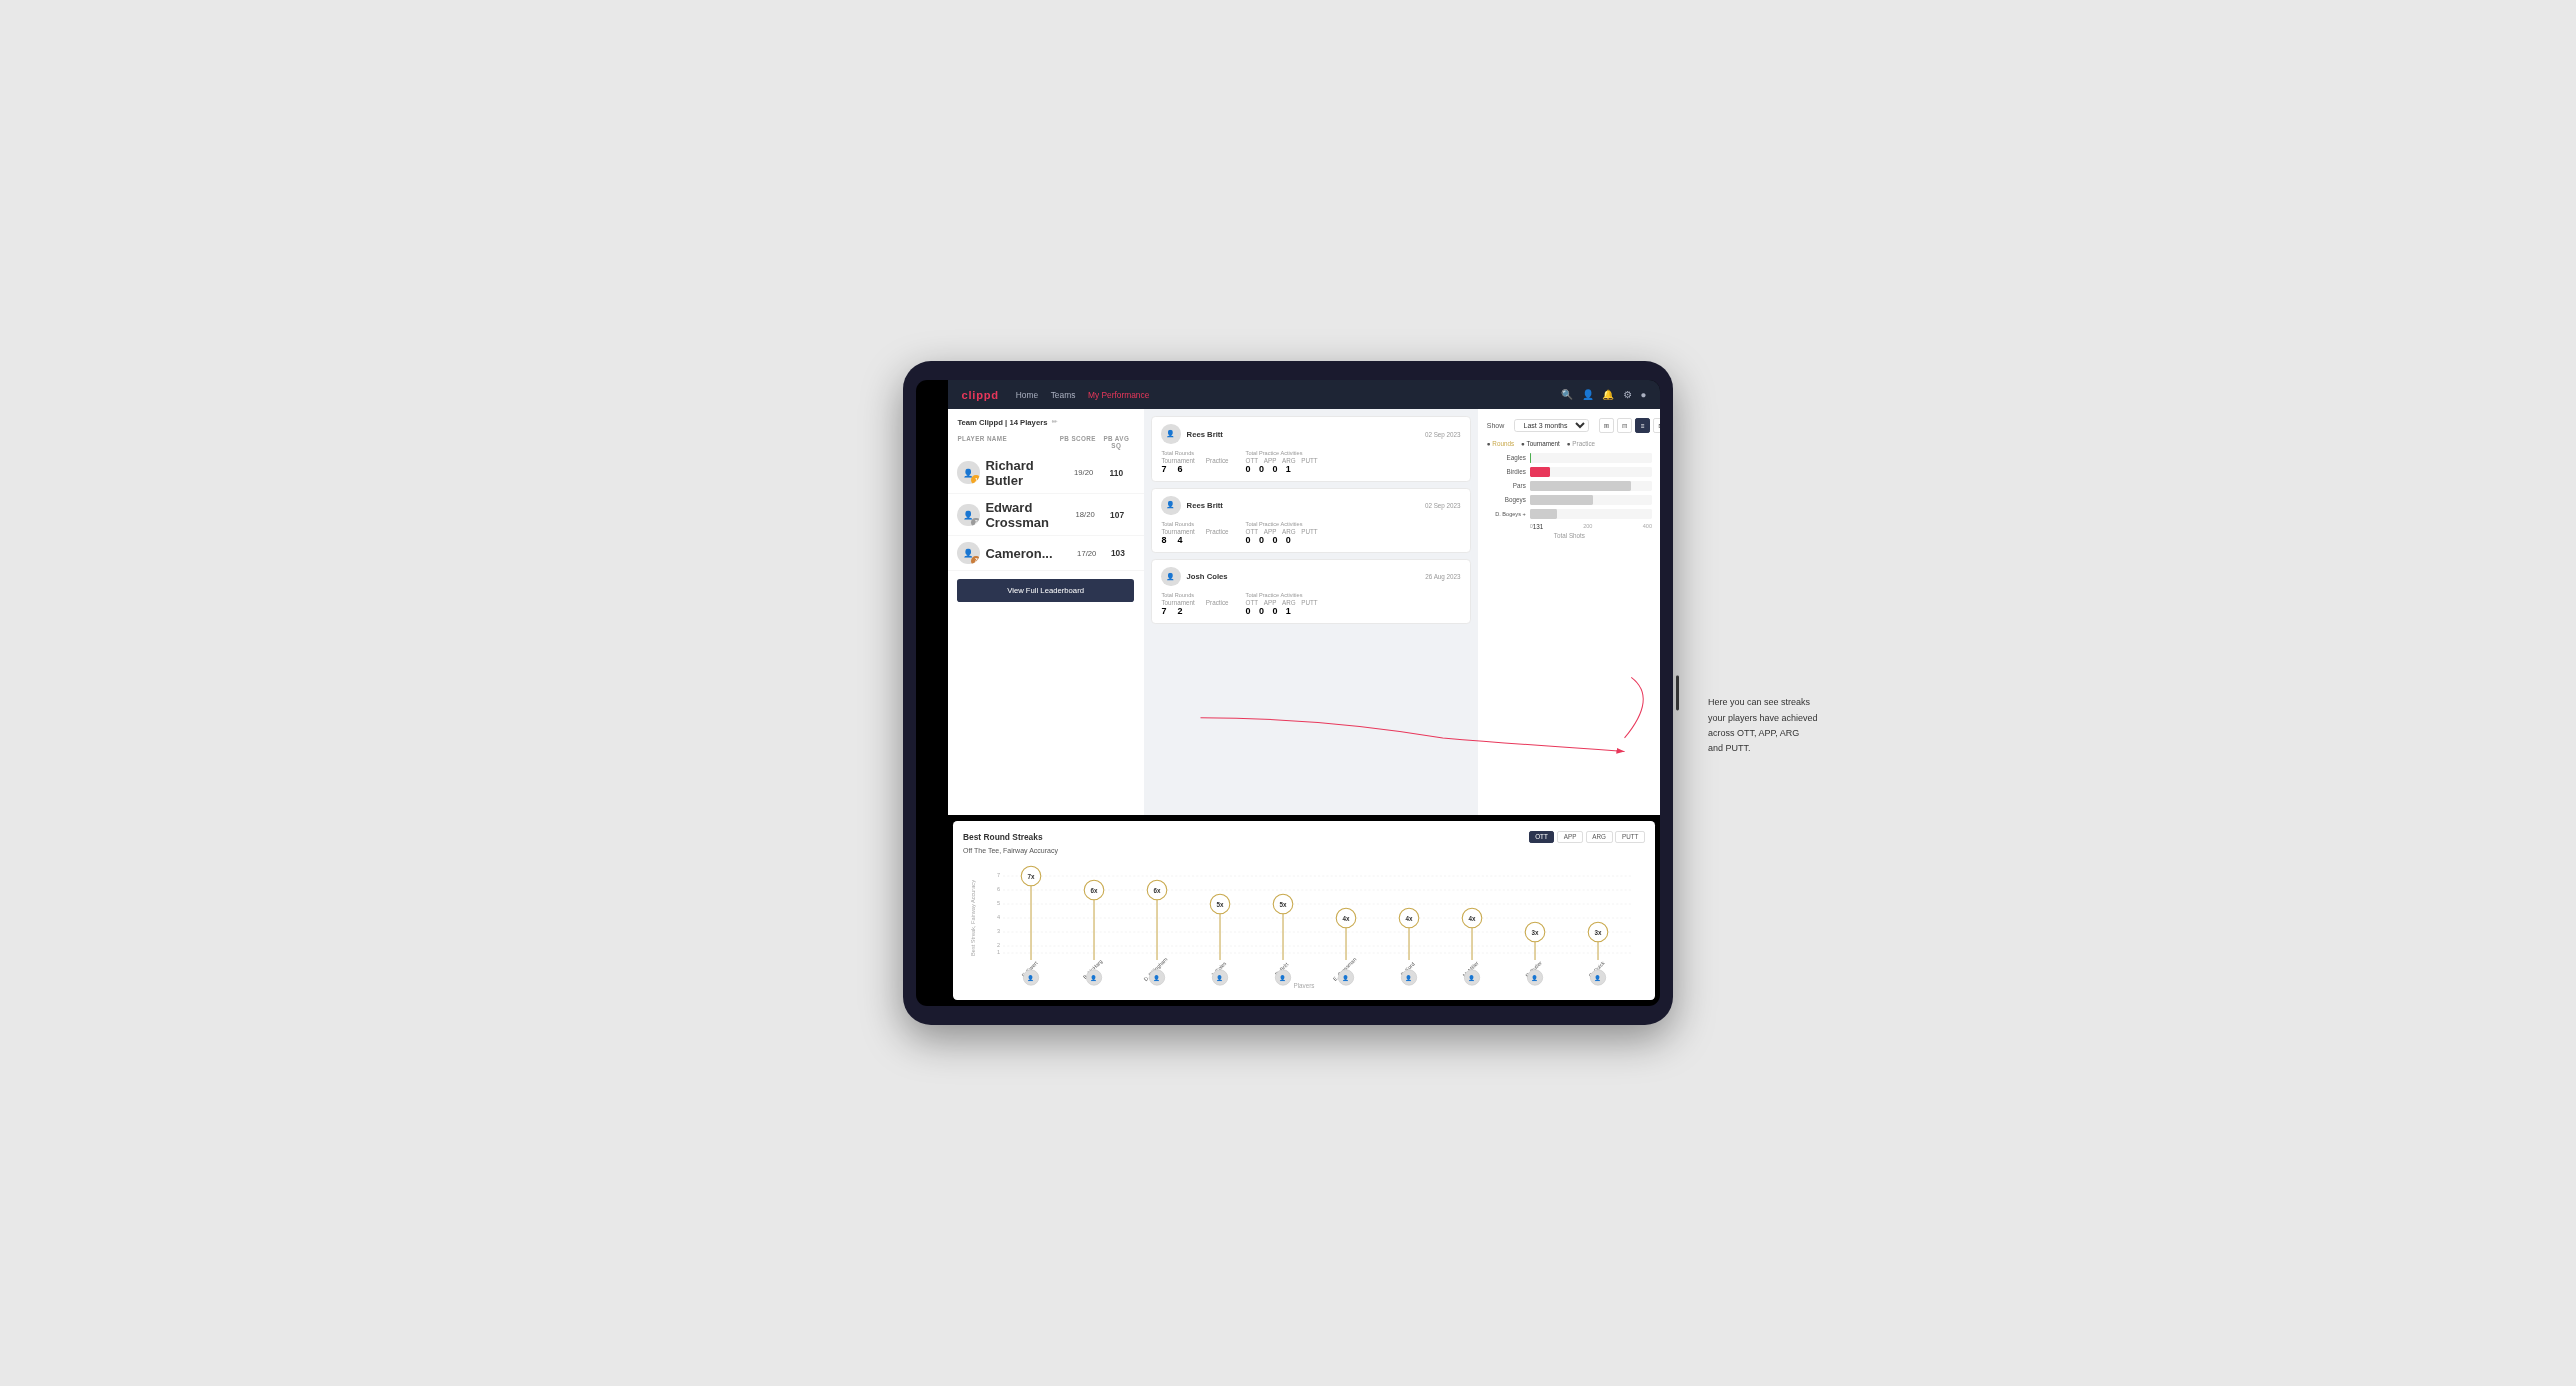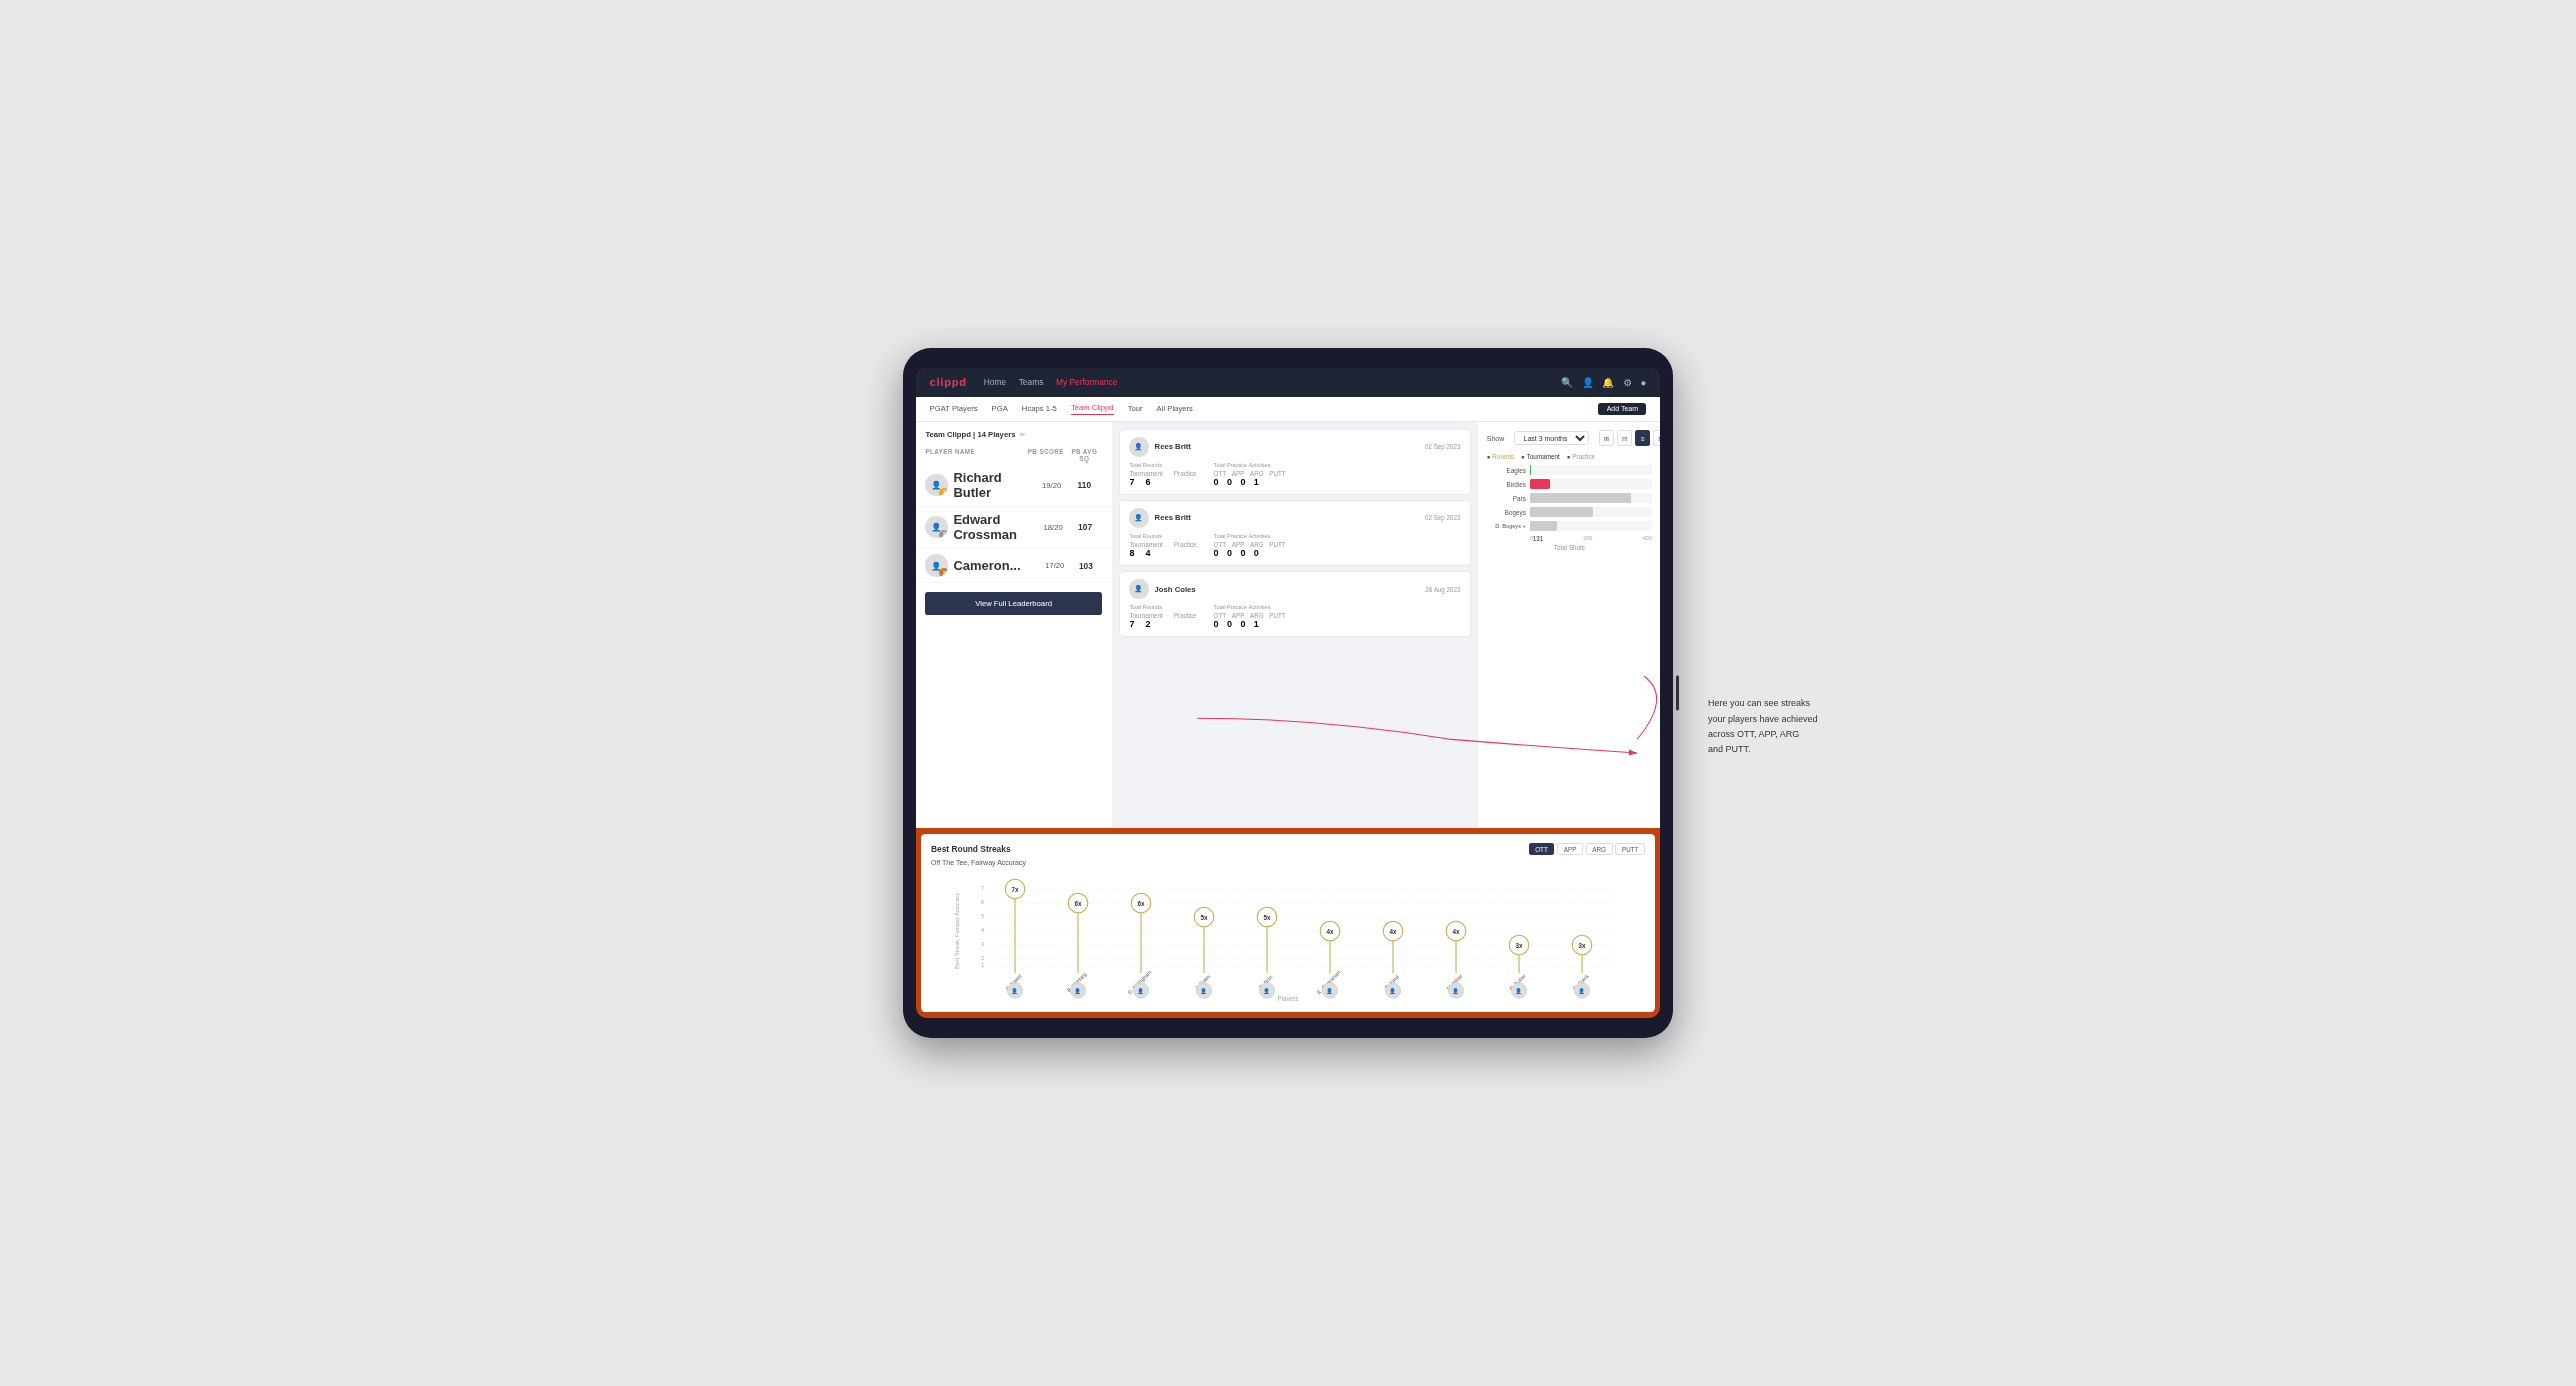--- a/index.html
+++ b/index.html
@@ -13,24 +13,25 @@
     }
     .tablet-outer {
       width: 770px;
       background: #1a1a2e;
       border-radius: 28px;
       padding: 19.6px 12.6px;
       box-shadow: 0 14px 42px rgba(0,0,0,0.4);
       position: relative;
     }
     .tablet-screen {
-      background: #c2410c;
+      background: #000000;
       border-radius: 11.2px;
       overflow: hidden;
       position: relative;
+      padding-left: 32px;
     }
     
     .navbar {
       background: #1e2535;
       display: flex;
       align-items: center;
       padding: 0 14px;
       height: 29px;
       gap: 17px;
     }
@@ -336,30 +337,20 @@
         </div>
         <div class="navbar-icons">
           <span class="navbar-icon">🔍</span>
           <span class="navbar-icon">👤</span>
           <span class="navbar-icon">🔔</span>
           <span class="navbar-icon">⚙</span>
           <span class="navbar-icon">●</span>
         </div>
       </nav>
 
-      <div class="subnav">
-        <span class="subnav-link">PGAT Players</span>
-        <span class="subnav-link">PGA</span>
-        <span class="subnav-link">Hcaps 1-5</span>
-        <span class="subnav-link active">Team Clippd</span>
-        <span class="subnav-link">Tour</span>
-        <span class="subnav-link">All Players</span>
-        <div class="subnav-spacer"></div>
-        <button class="add-team-btn">Add Team</button>
-      </div>
 
       <div class="main-content">
 
         <div class="left-panel">
           <div class="team-header">
             <span class="team-title">
               <span>Team Clippd</span> | <span>14 Players</span>
             </span>
             <span class="edit-icon">✏</span>
           </div>

